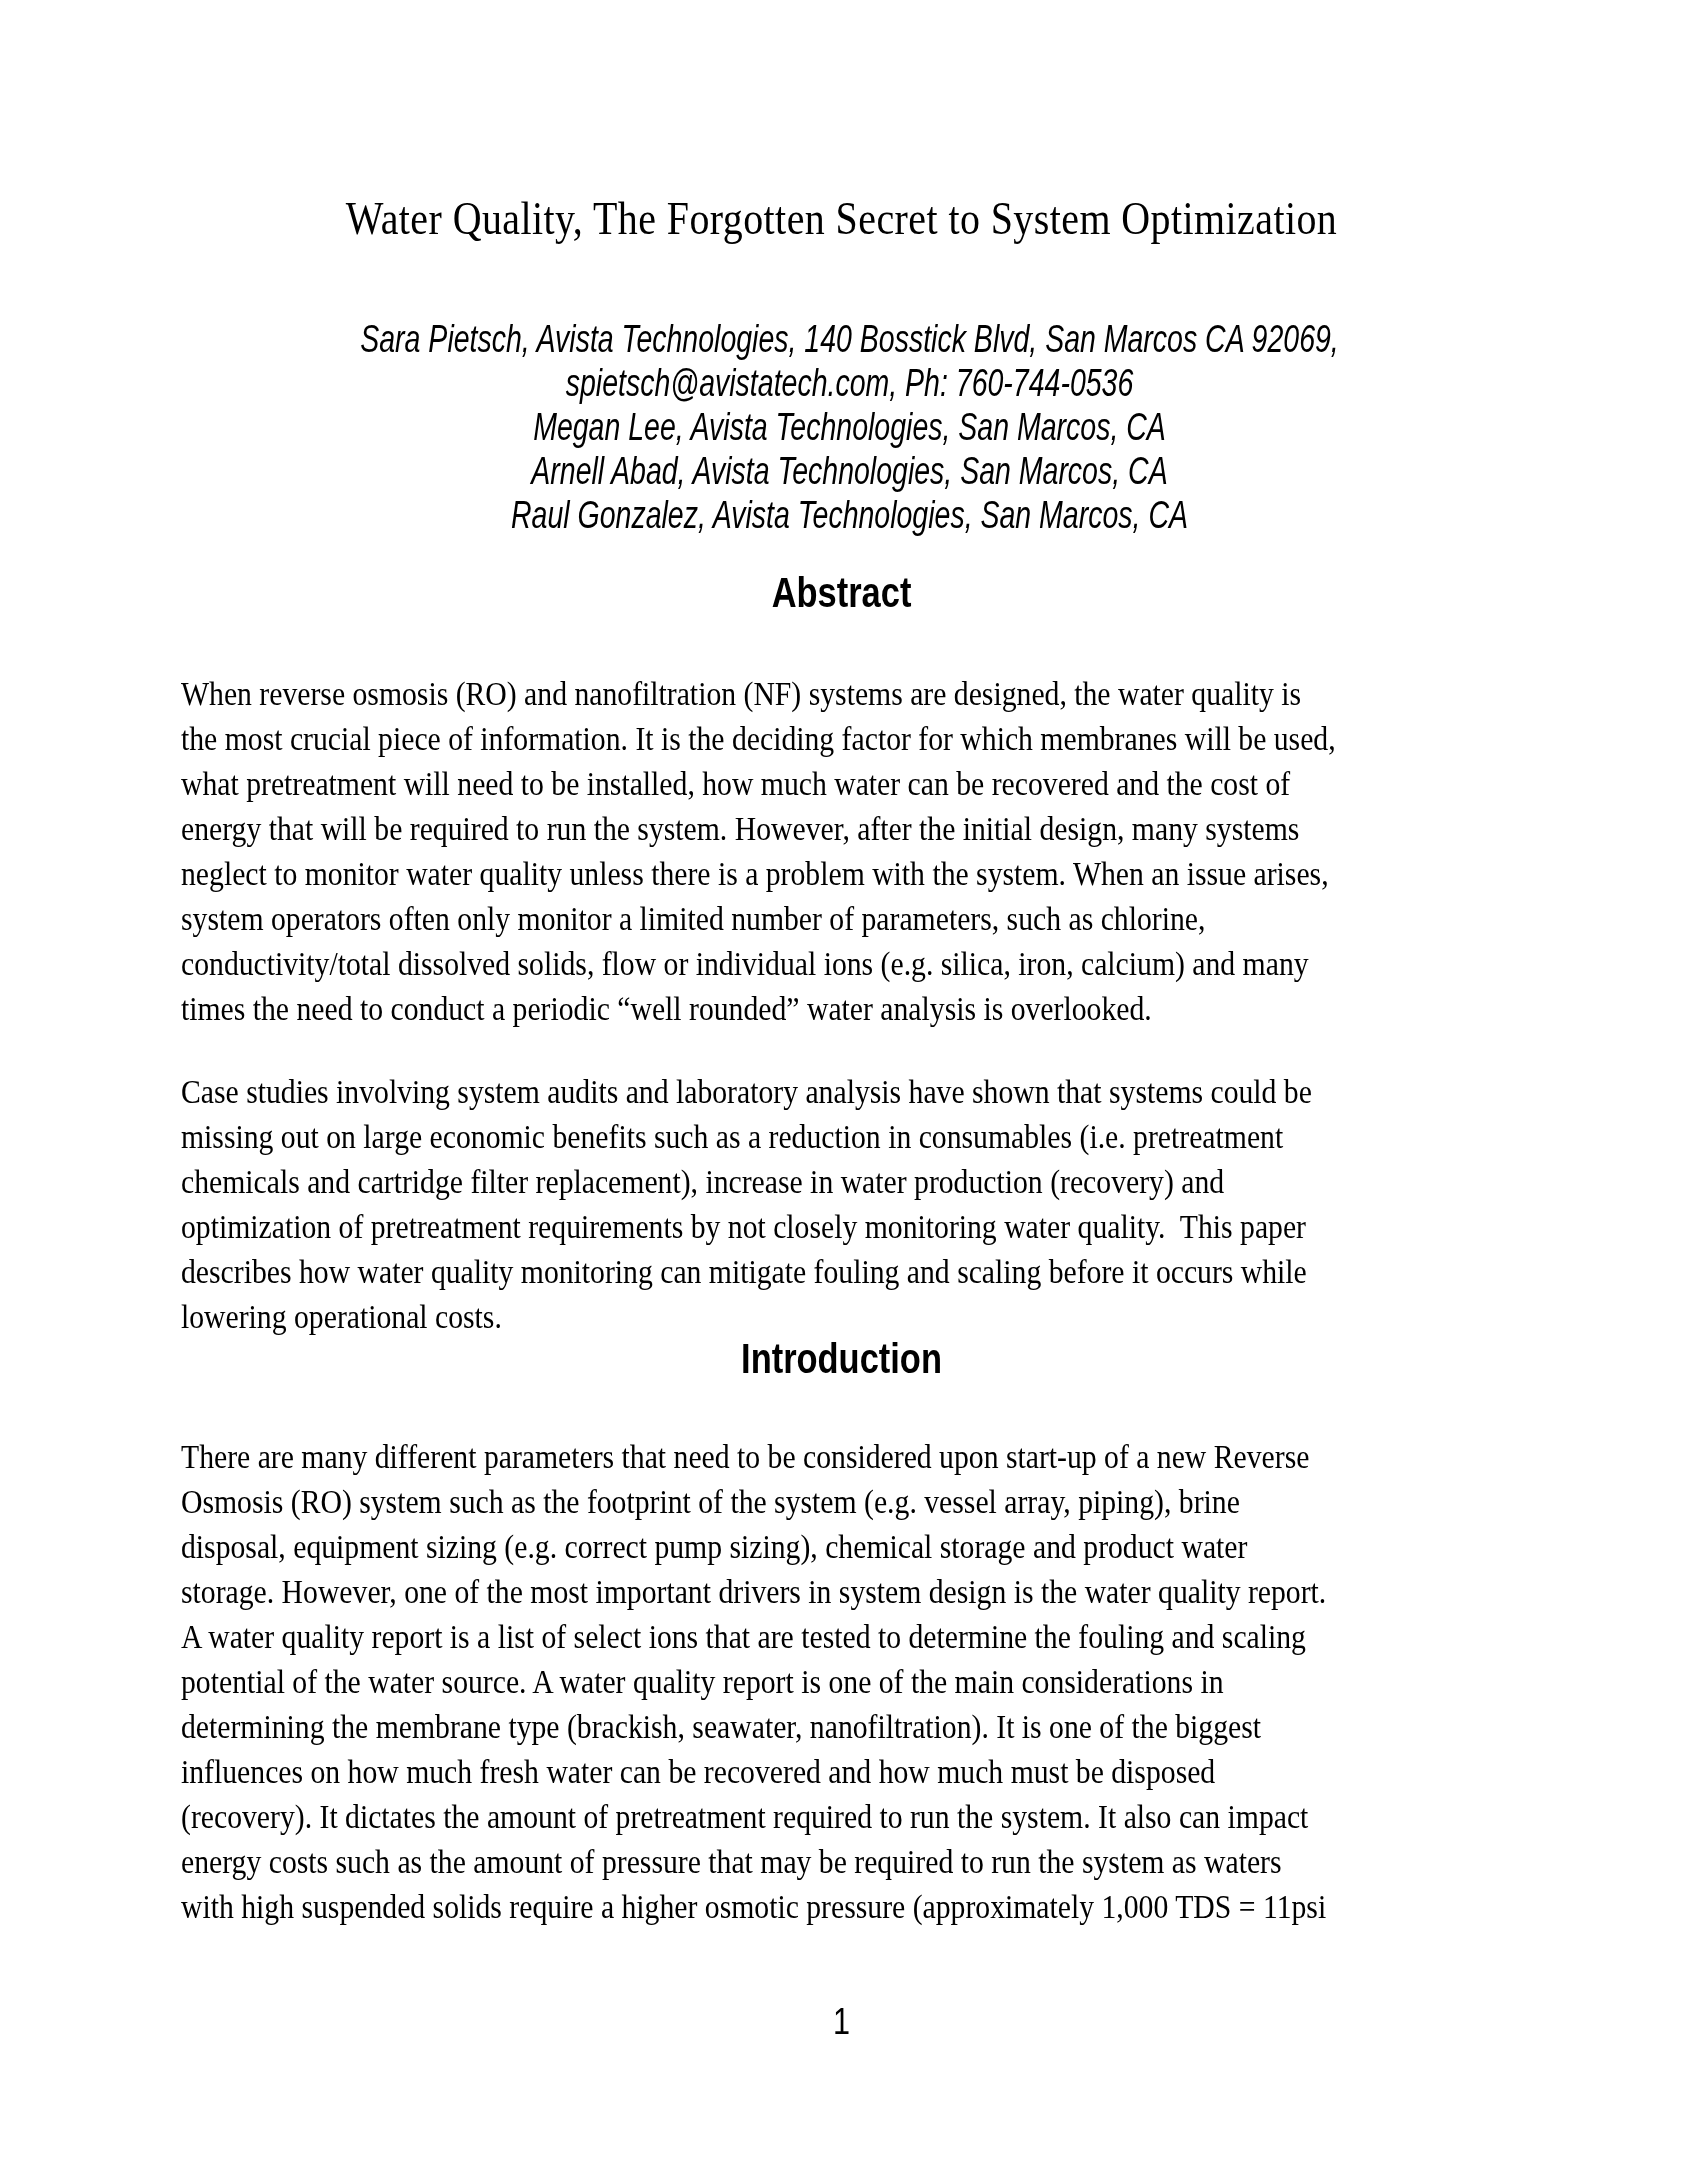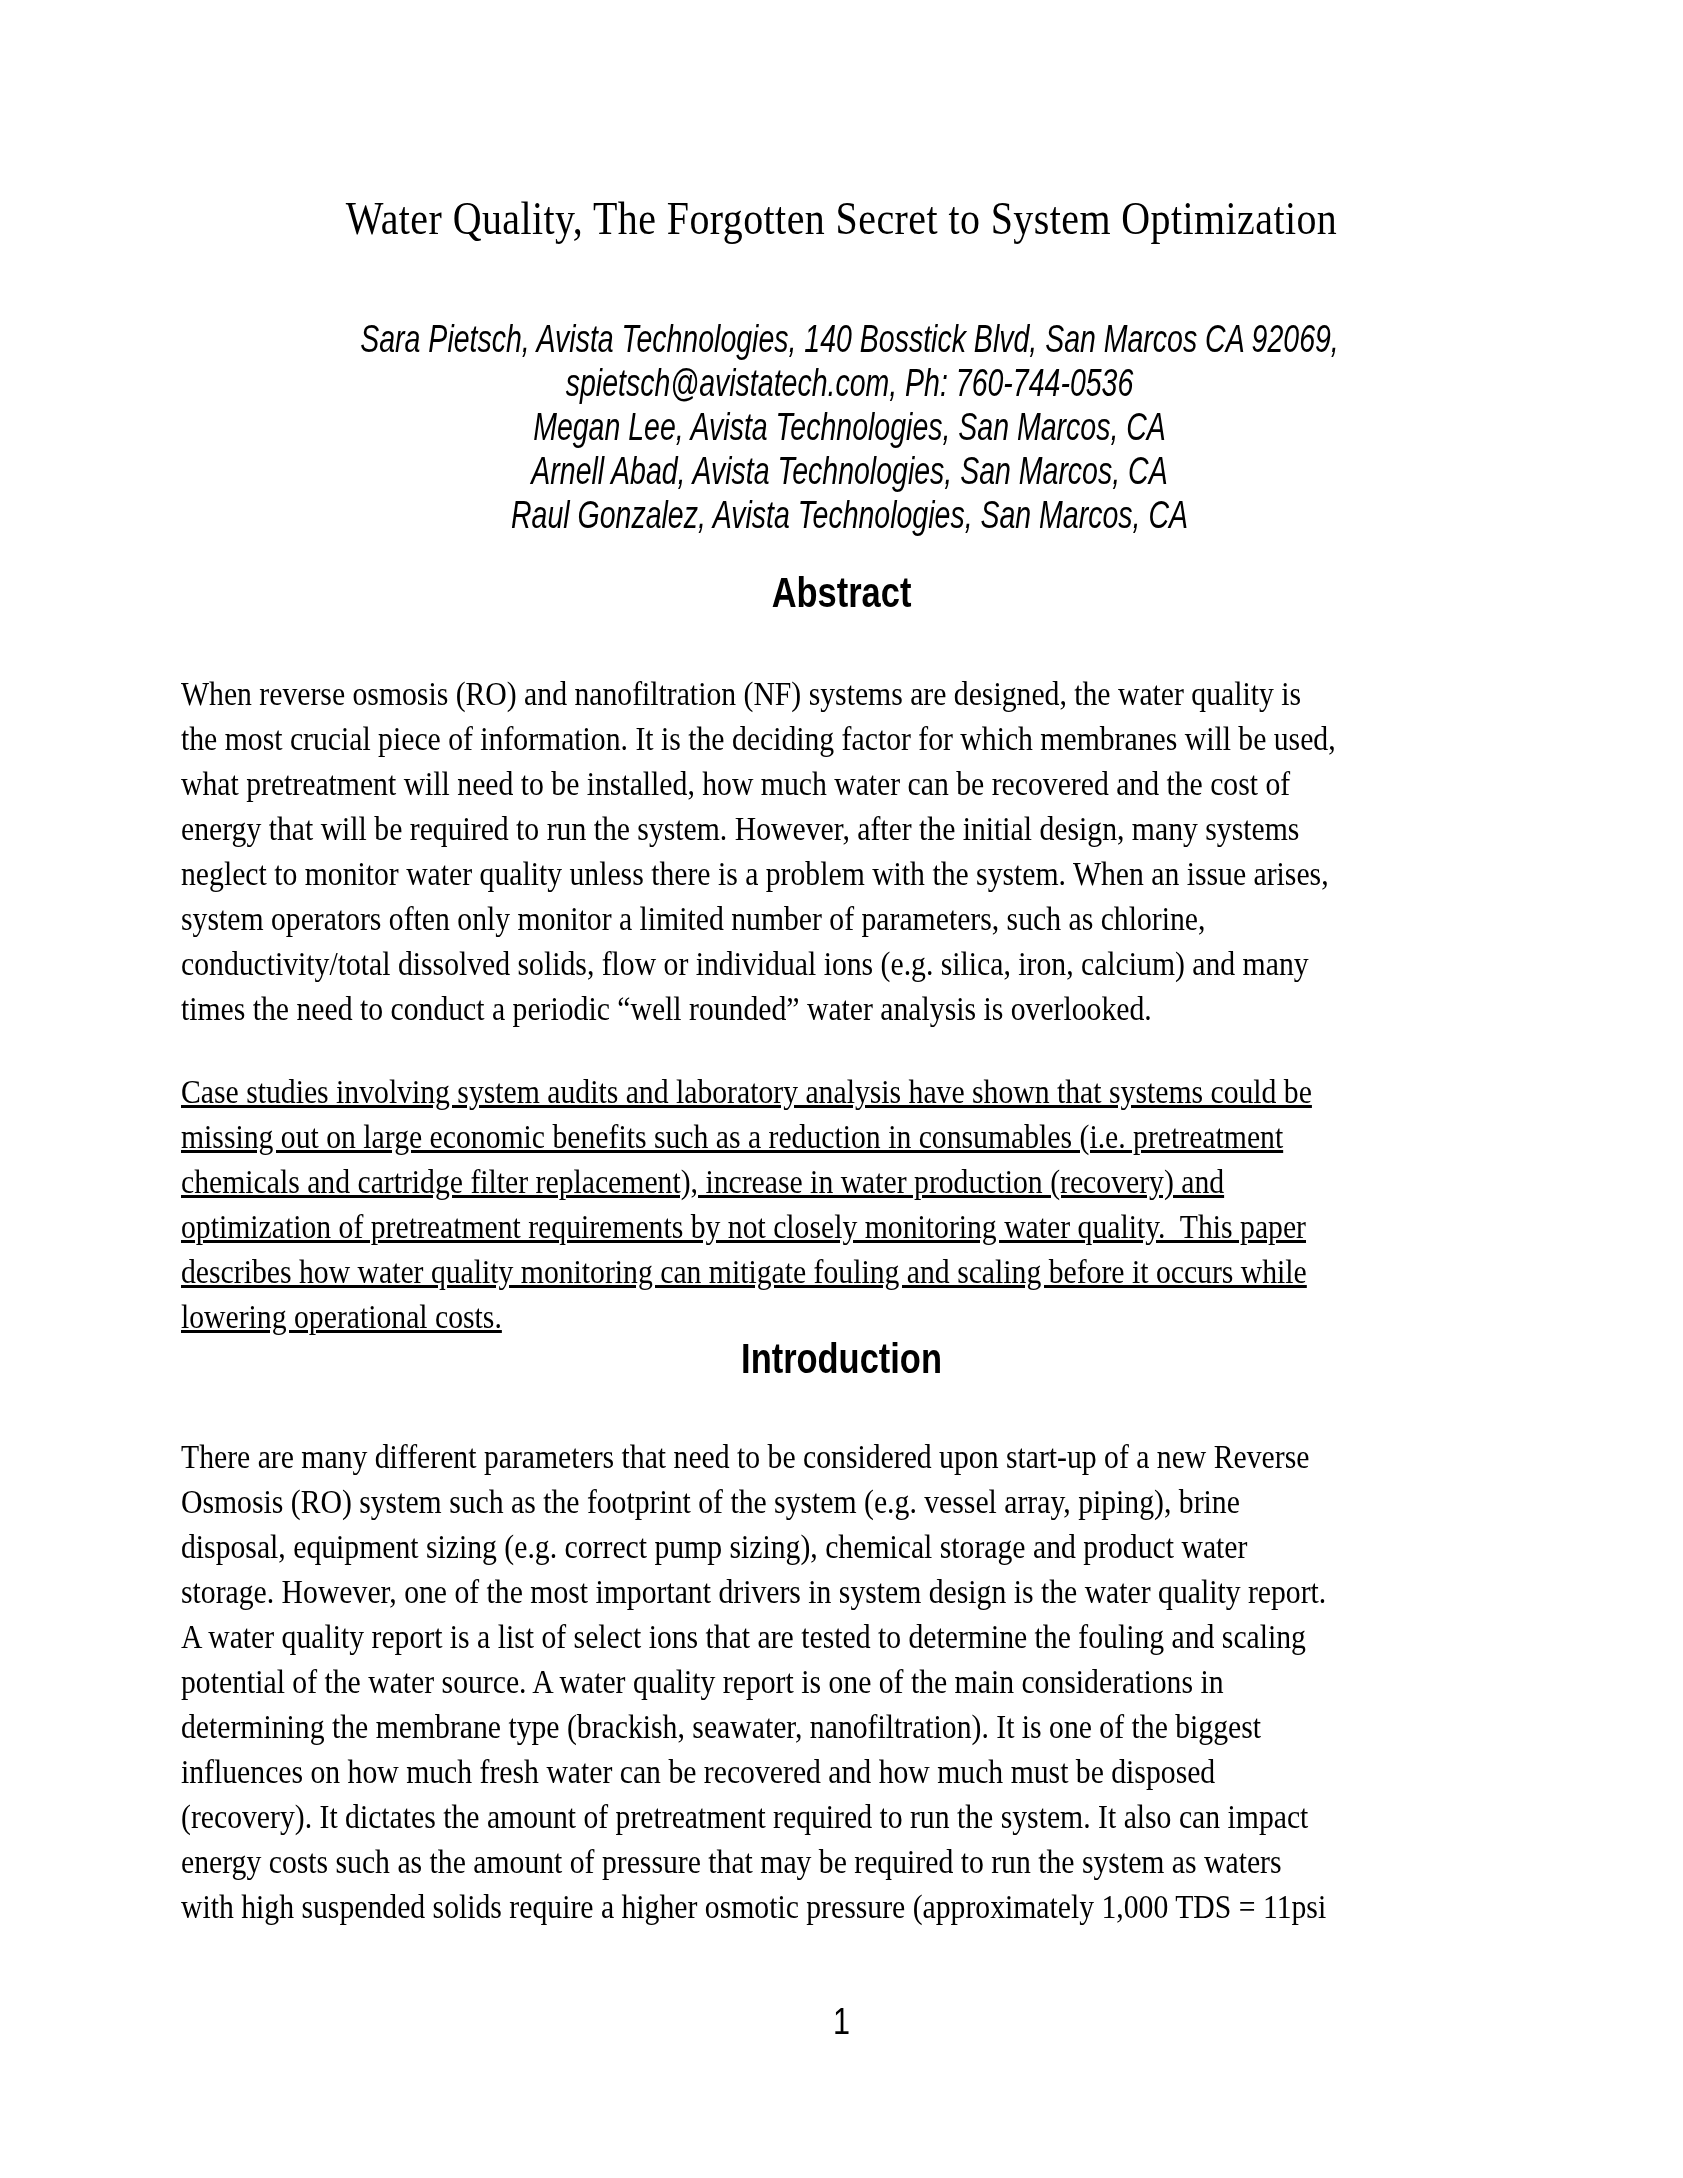--- a/index.html
+++ b/index.html
@@ -54,21 +54,21 @@
     white-space: pre;
     transform: scaleX(0.82);
     transform-origin: 50% 50%;
   }
   .heading-abstract { top: 572px; }
   .heading-introduction { top: 1338px; }
   .para {
     position: absolute; left: 181px; right: 14px;
   }
   .para-1 { top: 672px; }
-  .para-2 { top: 1070px; text-decoration: underline; }
+  .para-2 { top: 1070px; }
   .para-3 { top: 1435px; }
   .line {
     font-family: "Liberation Serif", "DejaVu Serif", serif;
     font-size: 33px;
     line-height: 45px;
     white-space: pre;
     transform: scaleX(0.9);
     transform-origin: 0 50%;
   }
   .page-number {

